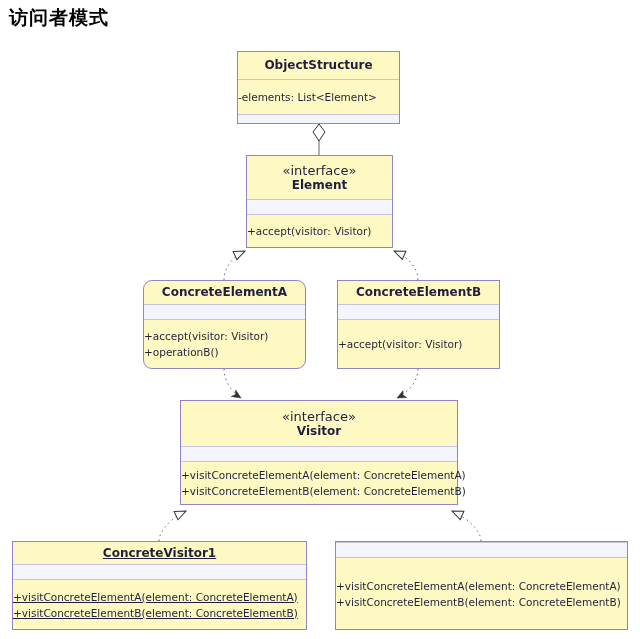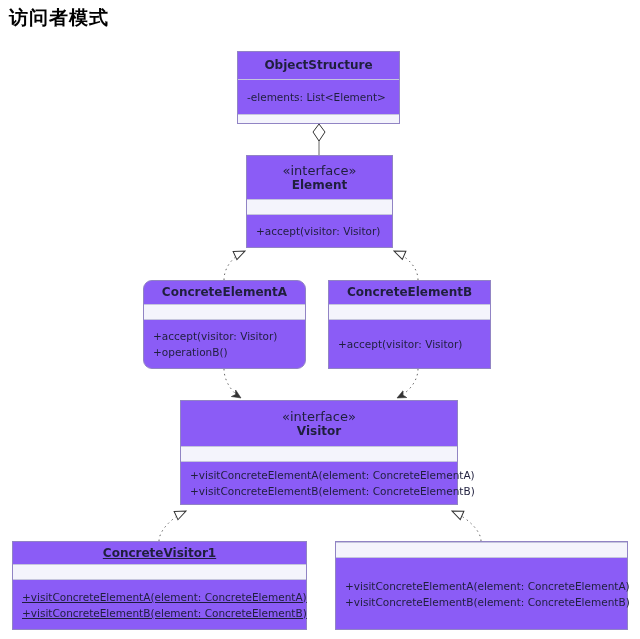--- a/index.html
+++ b/index.html
@@ -5,30 +5,30 @@
   html,body{margin:0;padding:0;background:#ffffff;}
   #canvas{
     position:relative;width:640px;height:639px;background:#ffffff;overflow:hidden;
     font-family:"DejaVu Sans","Liberation Sans",sans-serif;
   }
   #diagram-title{
     position:absolute;left:9px;top:5px;font-size:19px;font-weight:bold;color:#000000;
     letter-spacing:1px;
   }
   .ubox{
-    position:absolute;box-sizing:border-box;border:1px solid #9184c4;background:#8b5cf6;
+    position:absolute;box-sizing:border-box;border:1px solid #9184c4;background:#fef9c3;
     display:flex;flex-direction:column;color:#1f1f3d;
   }
   .sec{box-sizing:border-box;display:flex;flex-direction:column;justify-content:center;}
   .sec-title{align-items:center;text-align:center;}
   .cls-name{font-weight:bold;font-size:12px;line-height:15px;}
   .stereotype{font-size:13px;line-height:15px;font-weight:normal;}
   .sec-fields,.sec-methods{border-top:1px solid #c5c5dd;}
   .empty{background:#f4f4fc;}
-  .member{font-size:10.5px;line-height:16px;padding-left:9px;white-space:nowrap;}
+  .member{font-size:10.5px;line-height:16px;white-space:nowrap;}
   #edges{position:absolute;left:0;top:0;pointer-events:none;}
 </style>
 </head>
 <body>
 
 <div id="canvas">
 
   <div id="diagram-title">访问者模式</div>
 
   <div class="ubox" style="left:237px;top:51px;width:163px;height:73px;">
@@ -56,21 +56,21 @@
     <div class="sec sec-title" style="height:23px;">
       <span class="cls-name">ConcreteElementA</span>
     </div>
     <div class="sec sec-fields empty" style="height:15px;"></div>
     <div class="sec sec-methods" style="flex:1;">
       <div class="member">+accept(visitor: Visitor)</div>
       <div class="member">+operationB()</div>
     </div>
   </div>
 
-  <div class="ubox" style="left:328px;top:280px;width:163px;height:89px;">
+  <div class="ubox" style="left:337px;top:280px;width:163px;height:89px;">
     <div class="sec sec-title" style="height:23px;">
       <span class="cls-name">ConcreteElementB</span>
     </div>
     <div class="sec sec-fields empty" style="height:15px;"></div>
     <div class="sec sec-methods" style="flex:1;">
       <div class="member">+accept(visitor: Visitor)</div>
     </div>
   </div>
 
   <div class="ubox" style="left:180px;top:400px;width:278px;height:105px;">

